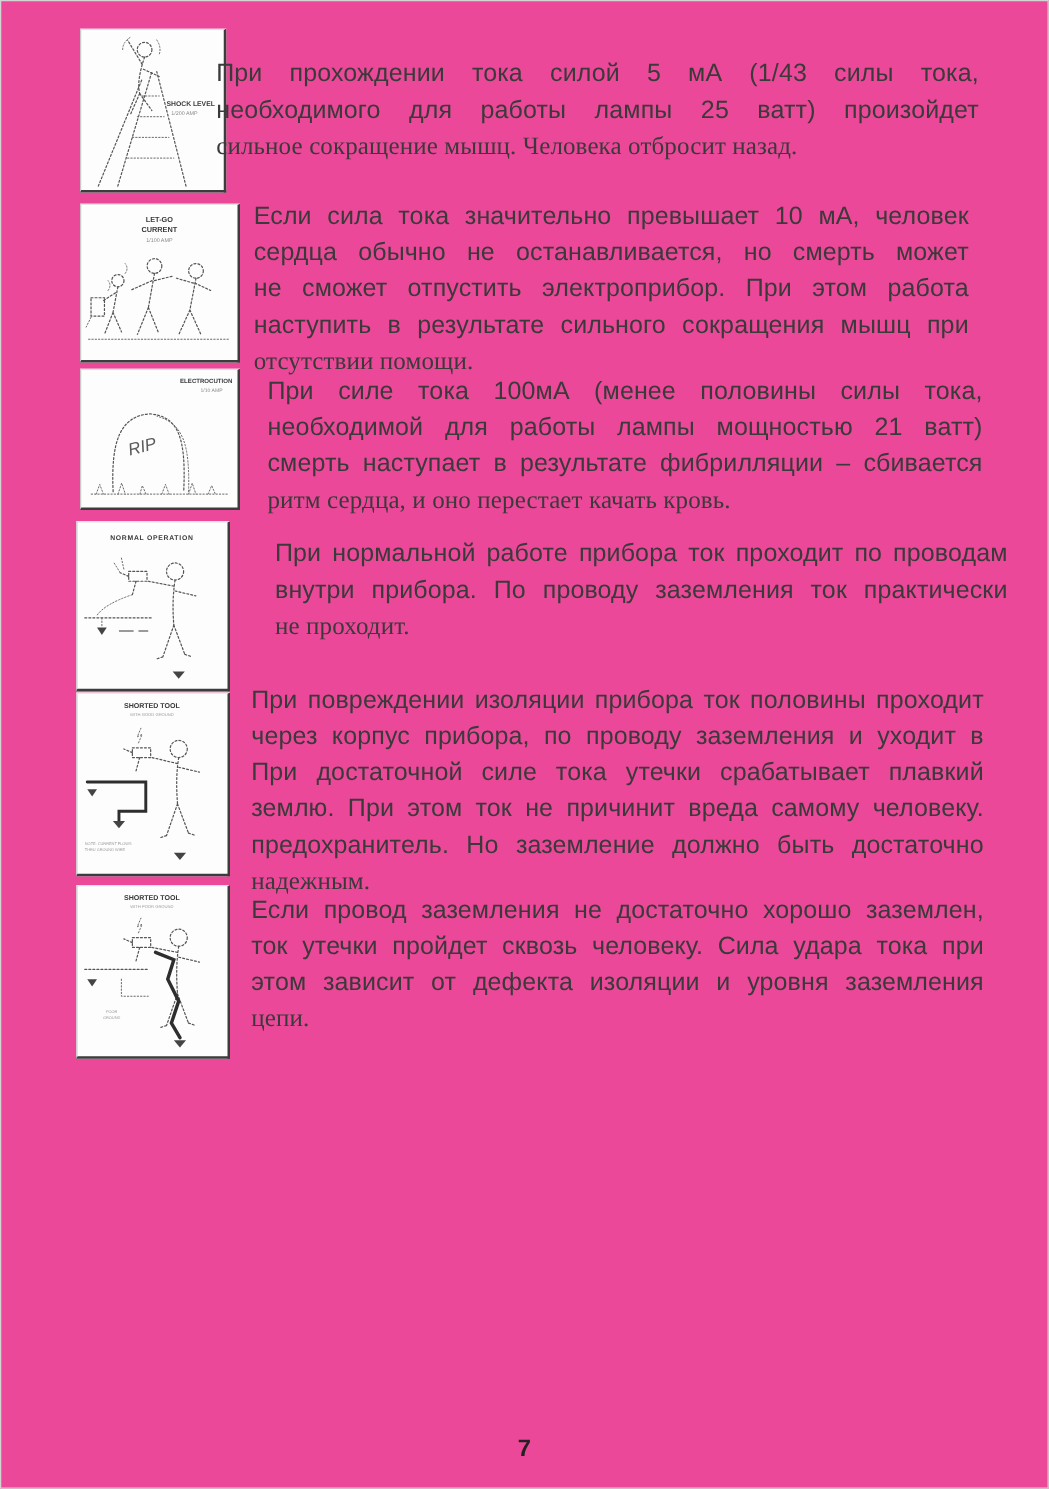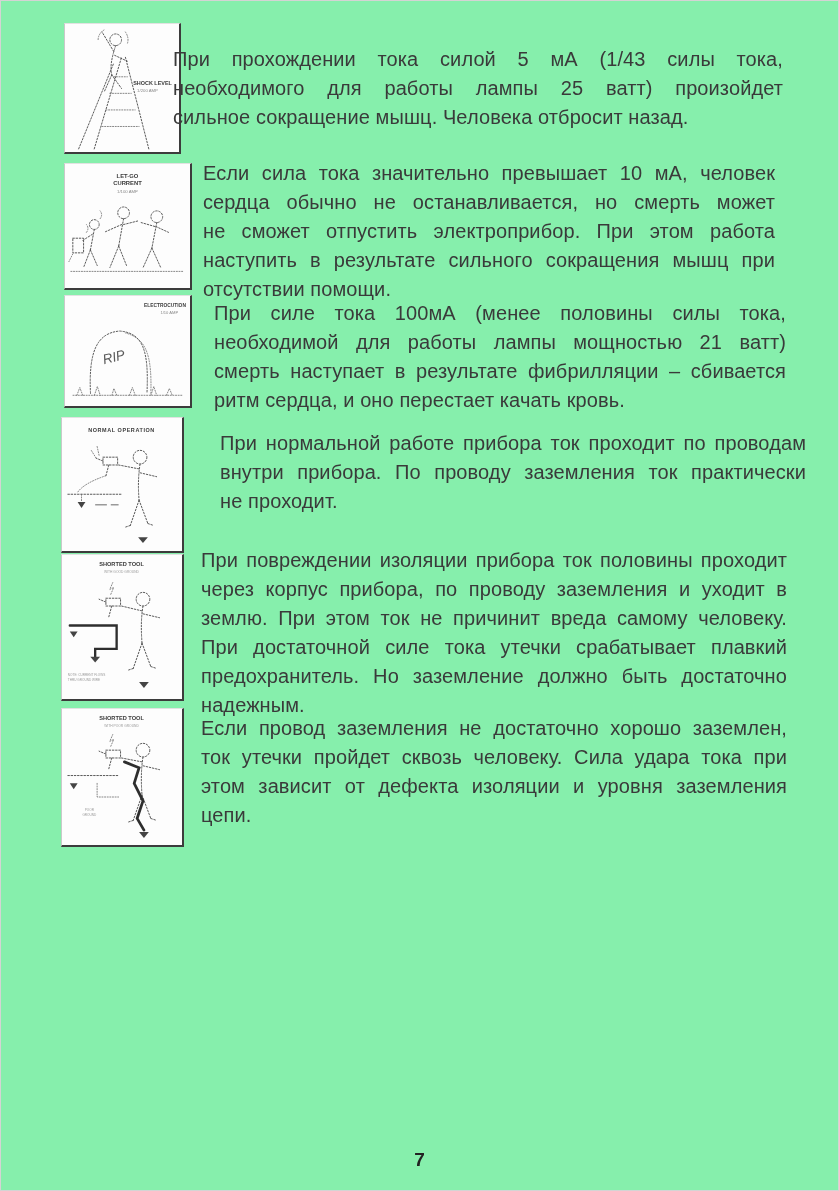--- a/index.html
+++ b/index.html
@@ -1,20 +1,20 @@
 <!DOCTYPE html>
 <html lang="ru"><head>
 <meta charset="utf-8">
 <style>
   html,body{margin:0;padding:0;background:#e9e9e9;}
   .page{
     position:relative;
     width:839px;height:1191px;
     margin:0 auto;
-    background:#86efac;
+    background:#ec4899;
     border:1px solid #d4d4d4;
     box-sizing:border-box;
     font-family:"Liberation Sans","DejaVu Sans",sans-serif;
     color:#333333;
     overflow:hidden;
   }
   .illus{
     position:absolute;
     margin:0;
     background:#fdfdfd;
@@ -30,21 +30,21 @@
     font-size:20px;
     line-height:29px;
     letter-spacing:0.1px;
     color:#3a3a3a;
   }
   .line{
     white-space:nowrap;
     text-align:justify;
     text-align-last:justify;
   }
-  .line.last{text-align-last:left;}
+  .line.last{text-align-last:left;font-family:Liberation Serif, serif;}
   .page-number{
     position:absolute;
     left:0;top:1148px;width:100%;
     text-align:center;
     font-size:19px;
     font-weight:bold;
     color:#222;
   }
   
   .sk{stroke:#555;fill:none;stroke-width:1;stroke-linecap:round;stroke-dasharray:1.6 1.7;}
@@ -159,22 +159,22 @@
       <polygon class="gnd" points="8,78 16,78 12,84"></polygon>
       <polygon class="gnd" points="29,104 39,104 34,110"></polygon>
       <text class="smudge" x="6" y="124" font-size="3.2">NOTE: CURRENT FLOWS</text>
       <text class="smudge" x="6" y="129" font-size="3.2">THRU GROUND WIRE</text>
       <polygon class="gnd" points="79,130 89,130 84,136"></polygon>
     </svg>
   </figure>
   <div class="para" style="left:200px;top:545px;width:586px;">
       <div class="line">При повреждении изоляции прибора ток половины проходит</div>
       <div class="line">через корпус прибора, по проводу заземления и уходит в</div>
+      <div class="line">При достаточной силе тока утечки срабатывает плавкий</div>
       <div class="line">землю. При этом ток не причинит вреда самому человеку.</div>
-      <div class="line">При достаточной силе тока утечки срабатывает плавкий</div>
       <div class="line">предохранитель. Но заземление должно быть достаточно</div>
       <div class="line last">надежным.</div>
     </div>
 
   <figure class="illus" style="left:60px;top:707px;width:123px;height:139px;">
     <svg viewBox="0 0 123 139">
       <text class="cap" x="61" y="11" font-size="5.8" text-anchor="middle">SHORTED TOOL</text>
       <text class="smudge" x="61" y="18" font-size="3.4" text-anchor="middle">WITH POOR GROUND</text>
       <circle class="sk" cx="83" cy="42" r="7"></circle>
       <path class="sk" d="M83,49 C81,62 81,74 82,88"></path>

